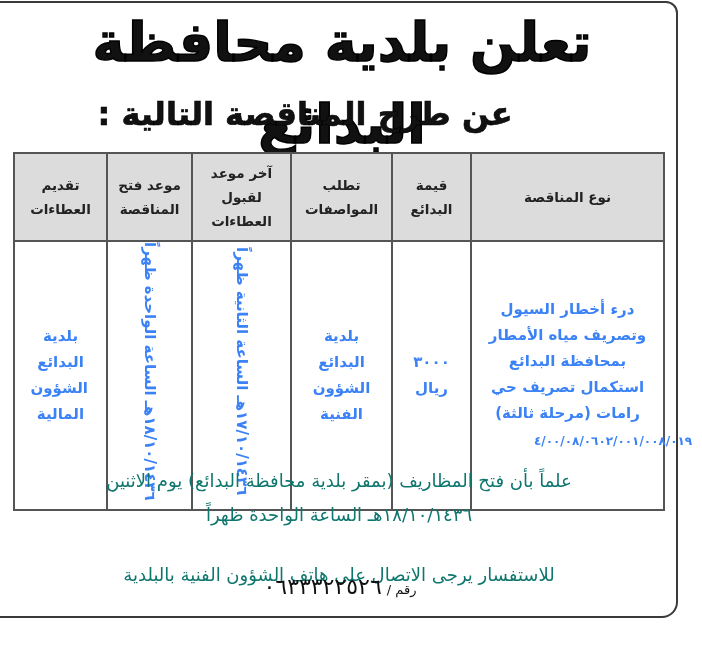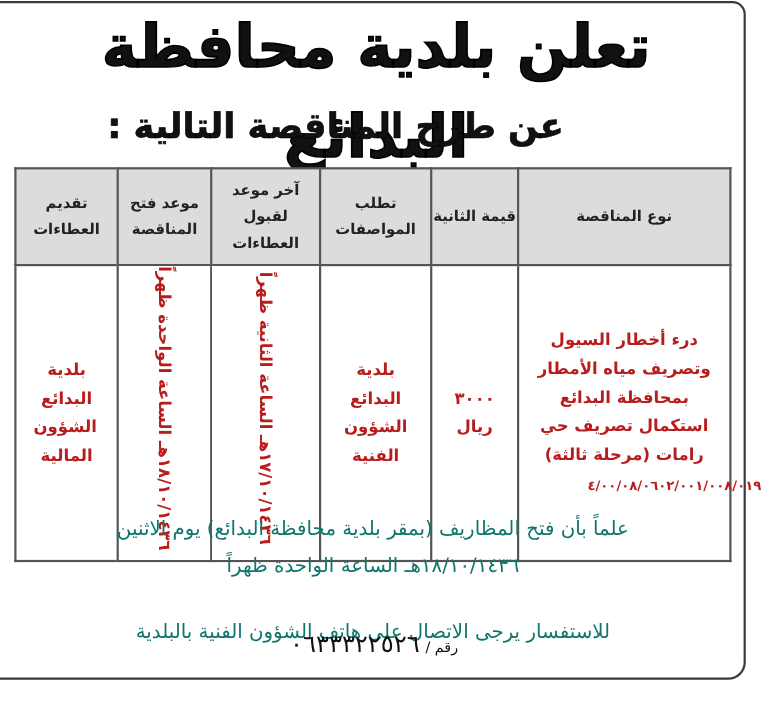--- a/index.html
+++ b/index.html
@@ -71,21 +71,21 @@
       background: #dcdcdc;
       font-size: 13.5px;
       line-height: 24px;
       height: 86px;
       color: #222;
     }
     table.tender td {
       background: #fff;
       font-size: 15px;
       line-height: 26px;
-      color: #b91c1c;
+      color: #3b82f6;
     }
     td .ref {
       font-size: 12px;
       letter-spacing: 0.5px;
       direction: ltr;
       display: block;
       margin-top: 2px;
       margin-left: 48px;
     }
     td.rotated {
@@ -144,21 +144,21 @@
     <col style="width:193px">
     <col style="width:79px">
     <col style="width:101px">
     <col style="width:99px">
     <col style="width:85px">
     <col style="width:93px">
   </colgroup>
   <thead>
     <tr>
       <th>نوع المناقصة</th>
-      <th>قيمة الثانية</th>
+      <th>قيمة البدائع</th>
       <th>تطلب المواصفات</th>
       <th>آخر موعد لقبول العطاءات</th>
       <th>موعد فتح المناقصة</th>
       <th>تقديم العطاءات</th>
     </tr>
   </thead>
   <tbody>
     <tr>
       <td style="padding:8px 14px;">
         <span>درء أخطار السيول وتصريف مياه الأمطار بمحافظة البدائع استكمال تصريف حي رامات (مرحلة ثالثة)</span>

